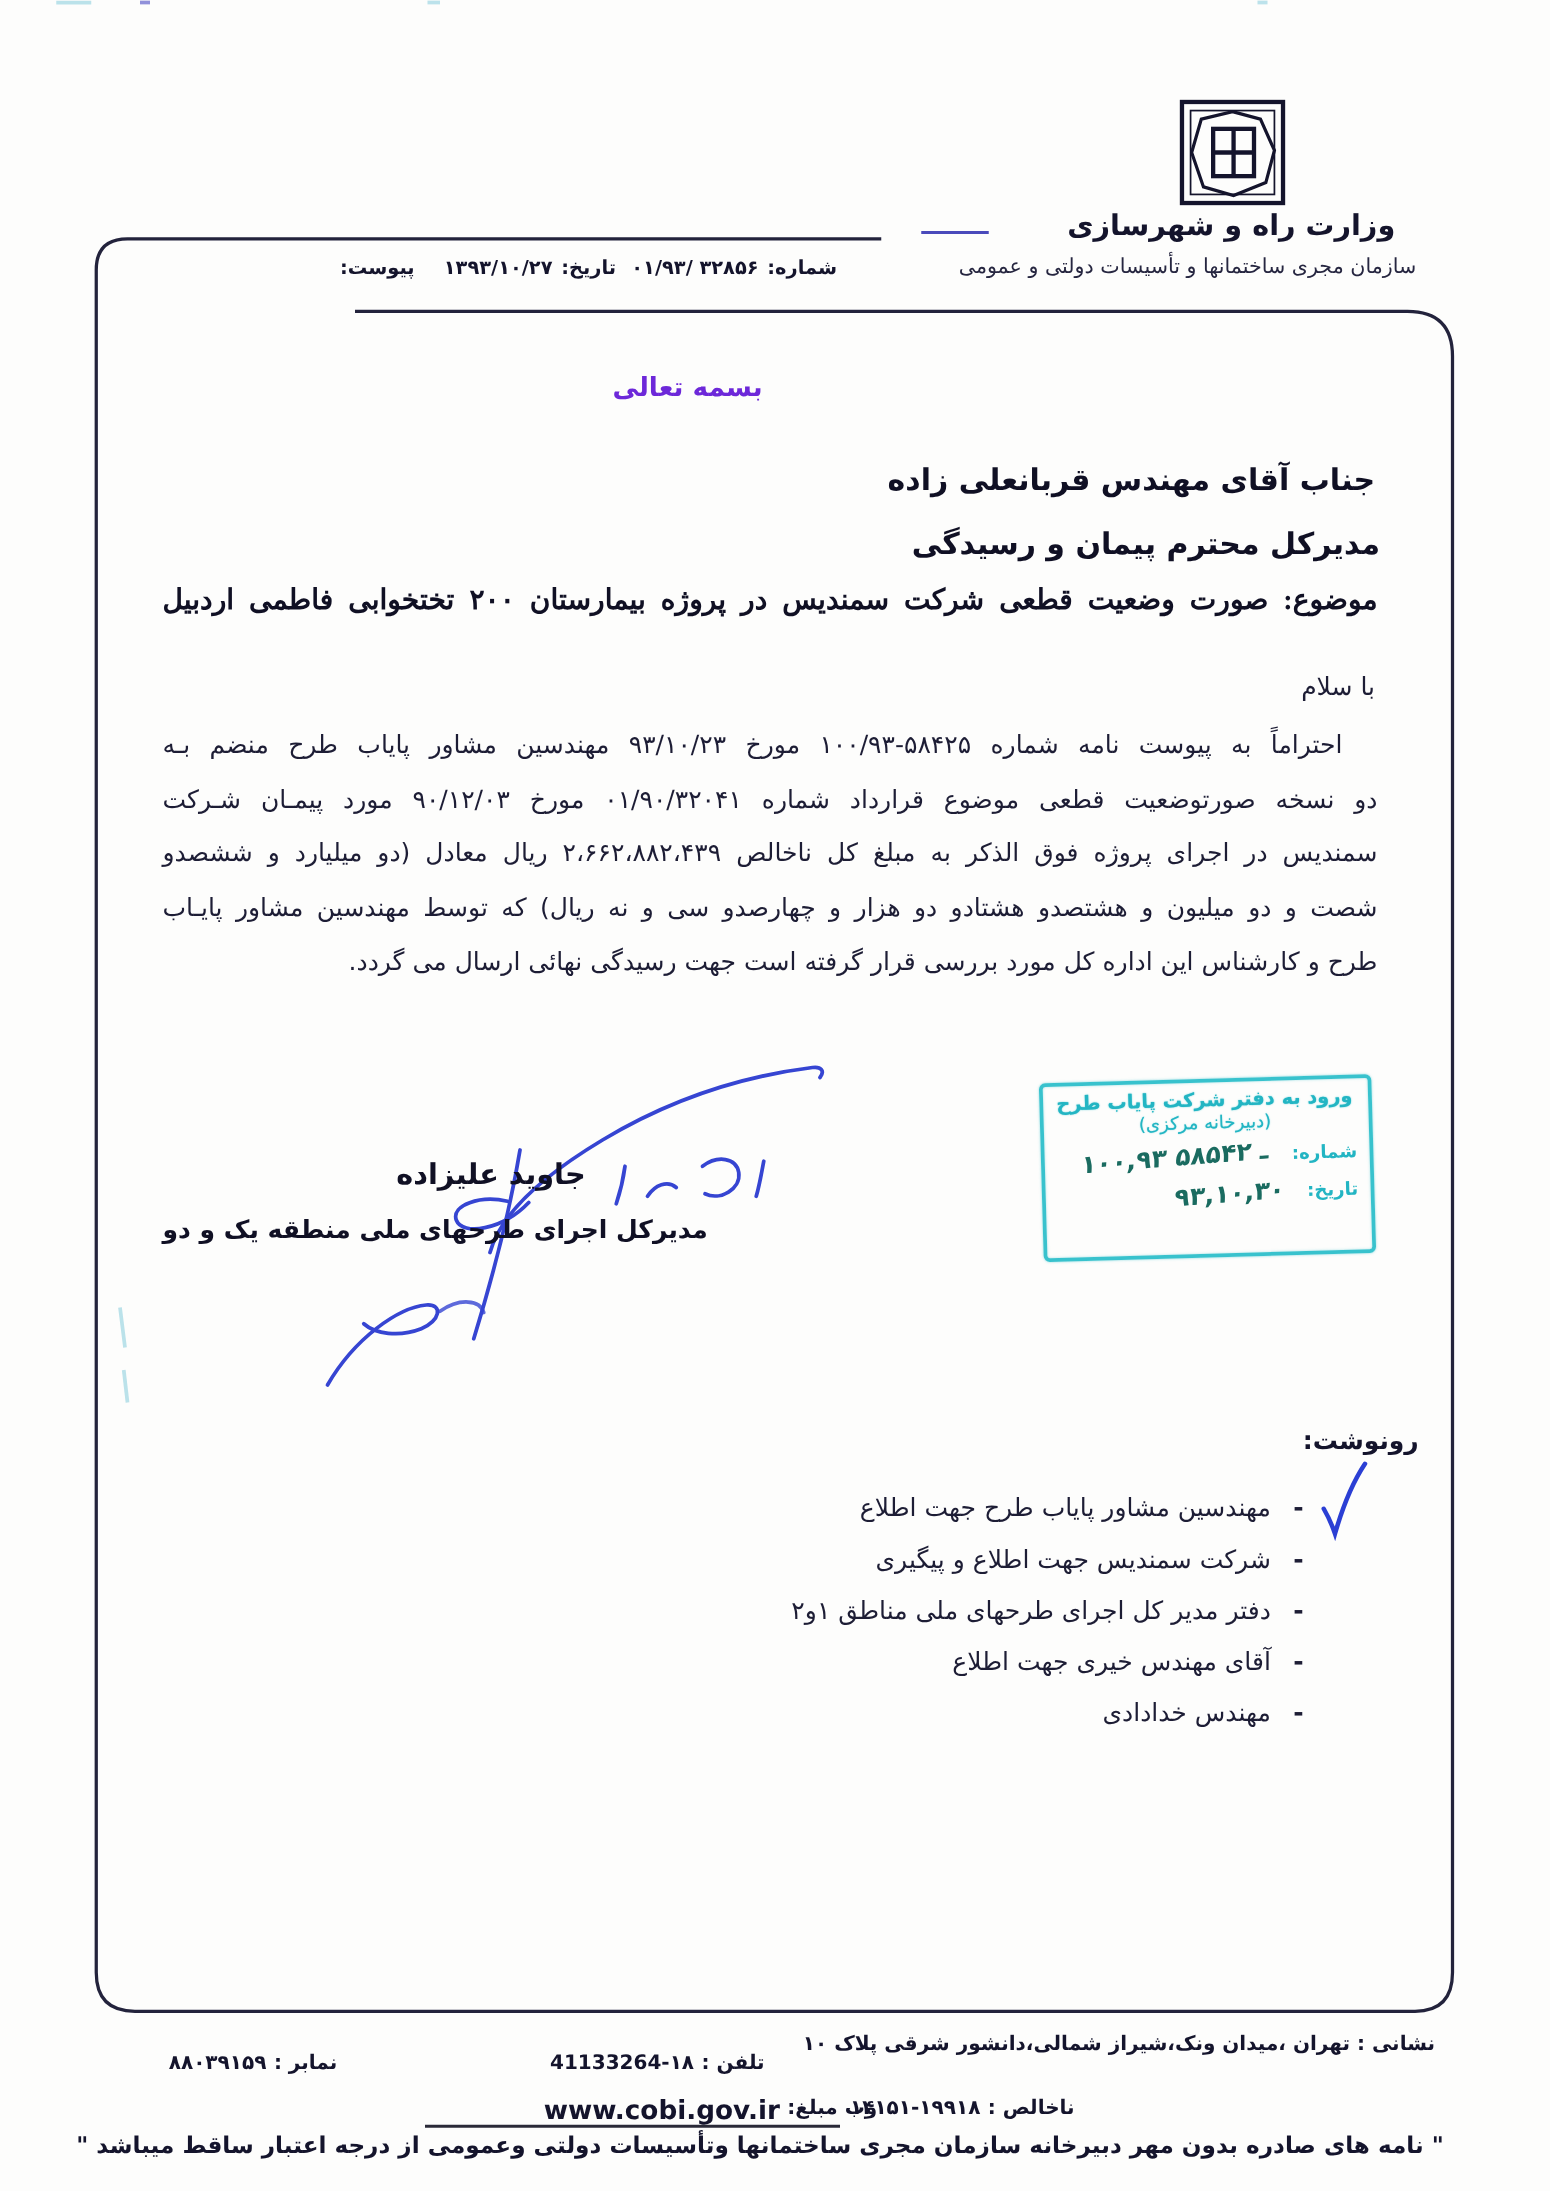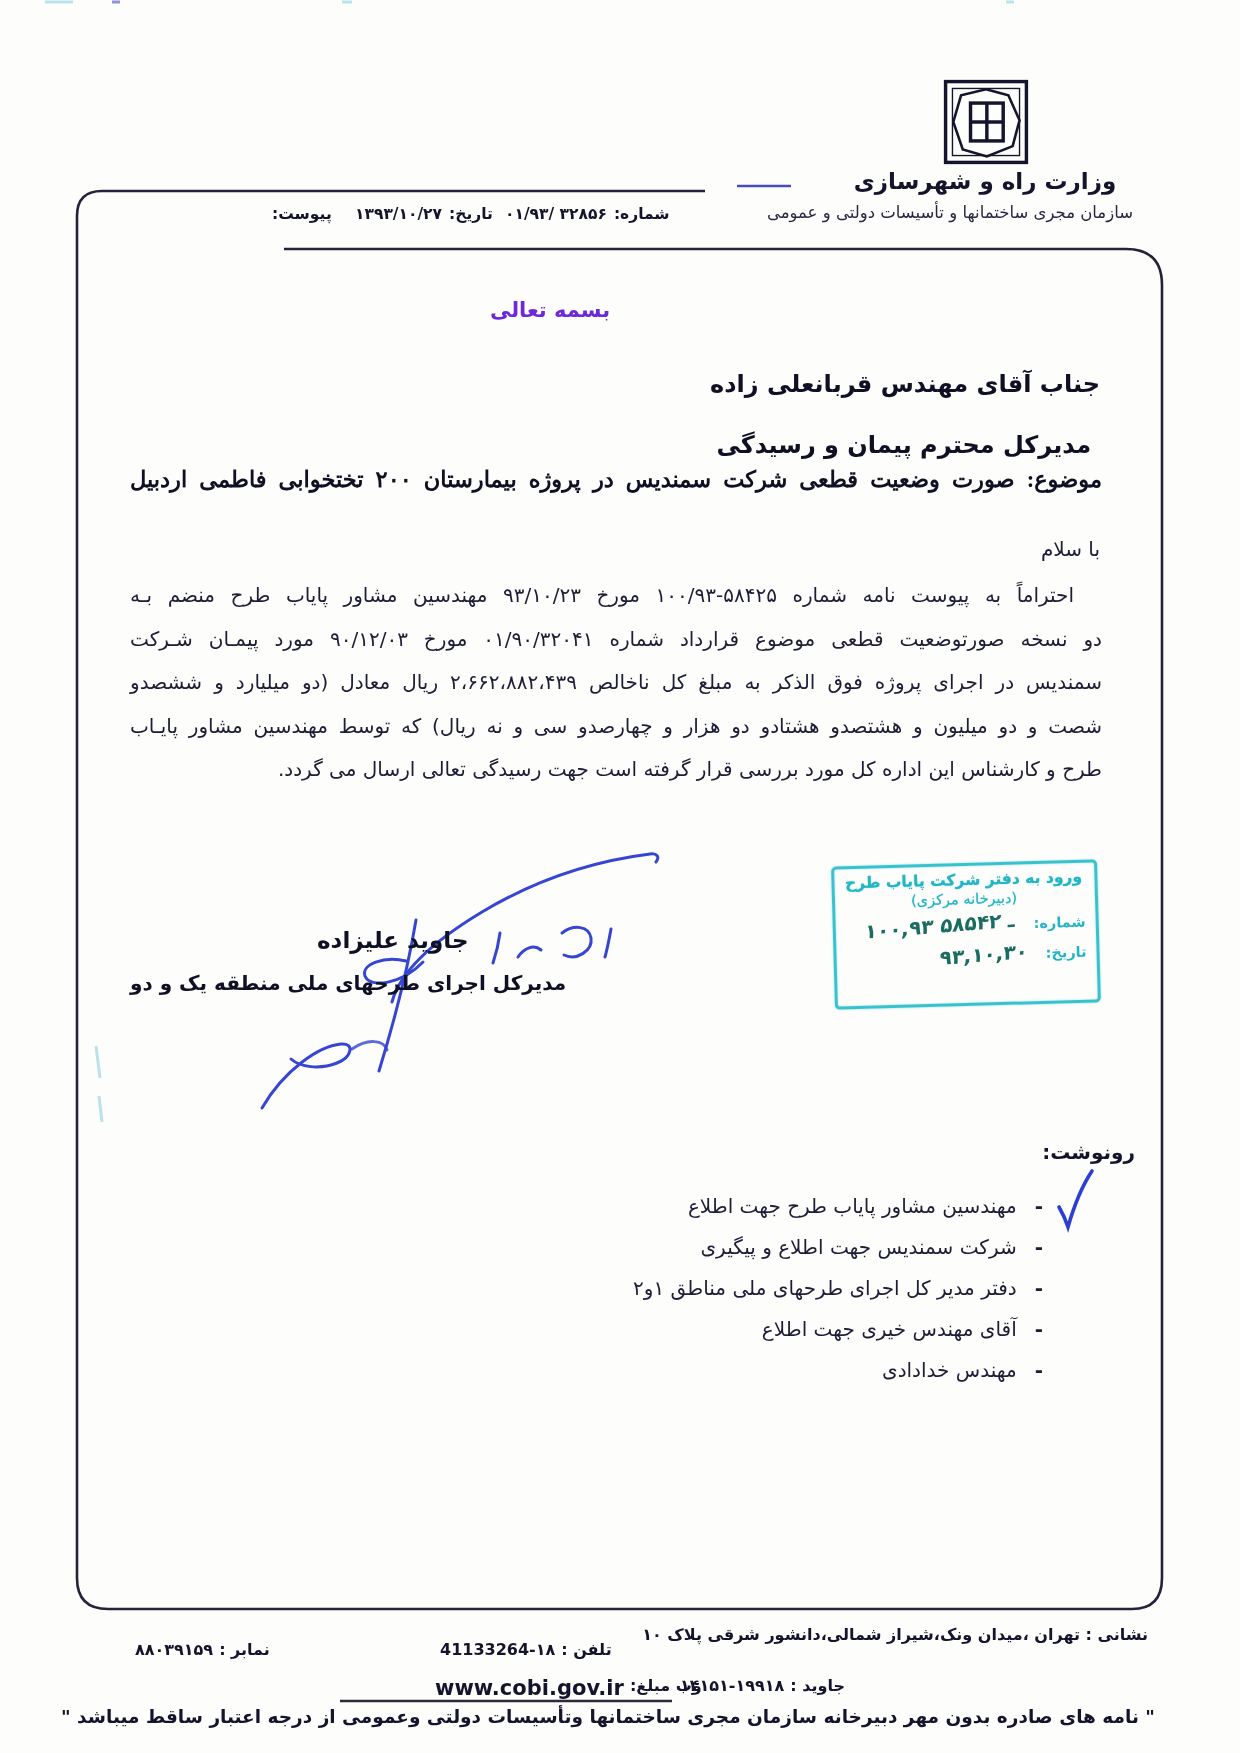--- a/index.html
+++ b/index.html
@@ -105,32 +105,32 @@
     <span>تاریخ:</span>
     <span class="val ltr" dir="ltr">۱۳۹۳/۱۰/۲۷</span>
   </div>
   <div class="abs field" style="left:272px;top:205px;">
     <span>پیوست:</span>
   </div>
 
   <div class="abs besmele" style="left:470px;top:298px;width:160px;">بسمه تعالی</div>
 
   <div class="abs addr rtl" style="right:140px;top:370px;">جناب آقای مهندس قربانعلی زاده</div>
-  <div class="abs addr rtl" style="right:149px;top:421px;margin-top:10px;">مدیرکل محترم پیمان و رسیدگی</div>
+  <div class="abs addr rtl" style="right:136px;top:421px;">مدیرکل محترم پیمان و رسیدگی</div>
 
   <div class="abs subject" style="left:130px;top:466px;width:972px;font-family:Liberation Serif, serif;">موضوع: صورت وضعیت قطعی شرکت سمندیس در پروژه بیمارستان ۲۰۰ تختخوابی فاطمی اردبیل</div>
 
   <div class="abs salam rtl" style="right:140px;top:537px;">با سلام</div>
 
   <div class="abs para" style="left:130px;top:574px;width:972px;">
     <div class="pline first">احتراماً به پیوست نامه شماره ‪۱۰۰/۹۳-۵۸۴۲۵‬ مورخ ‪۹۳/۱۰/۲۳‬ مهندسین مشاور پایاب طرح منضم بـه</div>
     <div class="pline">دو نسخه صورتوضعیت قطعی موضوع قرارداد شماره ‪۰۱/۹۰/۳۲۰۴۱‬ مورخ ‪۹۰/۱۲/۰۳‬ مورد پیمـان شـرکت</div>
     <div class="pline">سمندیس در اجرای پروژه فوق الذکر به مبلغ کل ناخالص ‪۲،۶۶۲،۸۸۲،۴۳۹‬ ریال معادل (دو میلیارد و ششصدو</div>
     <div class="pline">شصت و دو میلیون و هشتصدو هشتادو دو هزار و چهارصدو سی و نه ریال) که توسط مهندسین مشاور پایـاب</div>
-    <div class="pline last">طرح و کارشناس این اداره کل مورد بررسی قرار گرفته است جهت رسیدگی تعالی ارسال می گردد.</div>
+    <div class="pline last">طرح و کارشناس این اداره کل مورد بررسی قرار گرفته است جهت رسیدگی نهائی ارسال می گردد.</div>
   </div>
 
   <div class="abs sig-name rtl" style="left:317px;top:927px;">جاوید علیزاده</div>
   <div class="abs sig-title rtl" style="left:130px;top:971px;">مدیرکل اجرای طرحهای ملی منطقه یک و دو</div>
 
   <div class="abs stamp" style="left:833px;top:863px;width:242px;height:128px;">
     <div class="s1">ورود به دفتر شرکت پایاب طرح</div>
     <div class="s2">(دبیرخانه مرکزی)</div>
     <div class="srow">
       <span>شماره:</span>
@@ -171,21 +171,21 @@
   </div>
   <div class="abs foot" style="left:440px;top:1640px;">
     <span>تلفن :</span>
     <span class="val ltr" dir="ltr">41133264-۱۸</span>
   </div>
   <div class="abs foot" style="left:135px;top:1640px;">
     <span>نمابر :</span>
     <span class="val ltr" dir="ltr">۸۸۰۳۹۱۵۹</span>
   </div>
   <div class="abs foot" style="left:680px;top:1676px;">
-    <span>جاوید :</span>
+    <span>ناخالص :</span>
     <span class="val ltr" dir="ltr">۱۴۱۵۱-۱۹۹۱۸</span>
   </div>
   <div class="abs foot" style="left:435px;top:1676px;">
     <span>وب مبلغ:</span>
     <span class="val url ltr" dir="ltr">www.cobi.gov.ir</span>
   </div>
 
   <div class="abs disclaimer" style="left:90px;top:1706px;width:1065px;">" نامه های صادره بدون مهر دبیرخانه سازمان مجری ساختمانها وتأسیسات دولتی وعمومی از درجه اعتبار ساقط میباشد "</div>
 
 </div>

